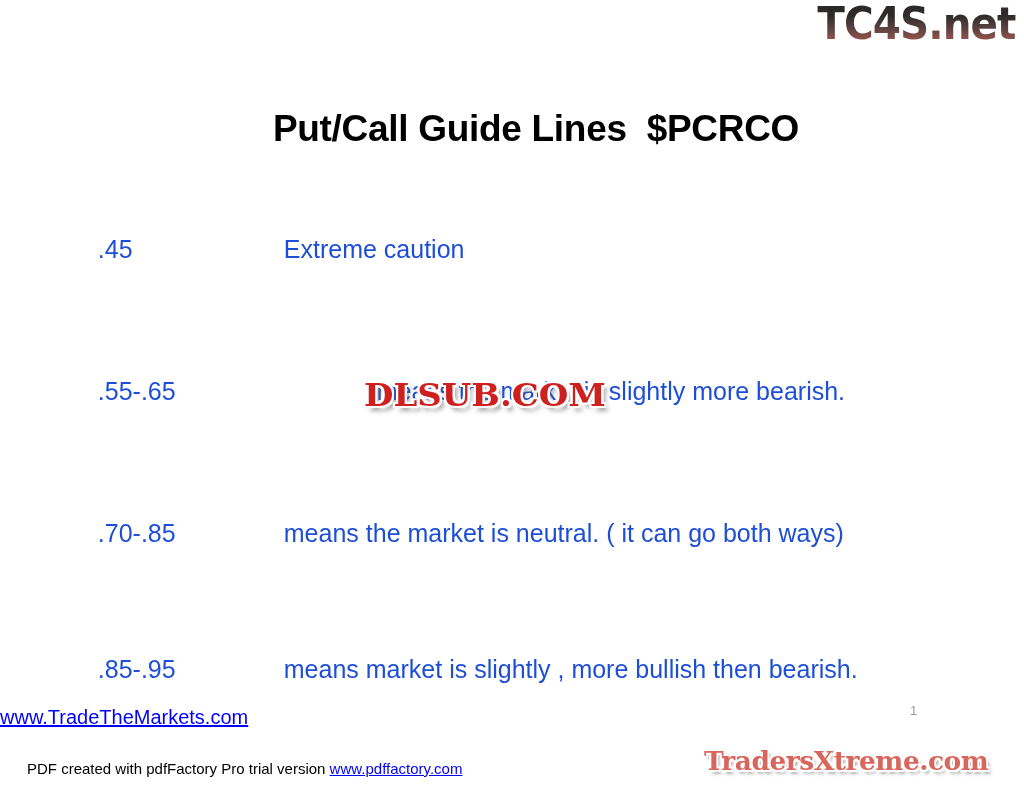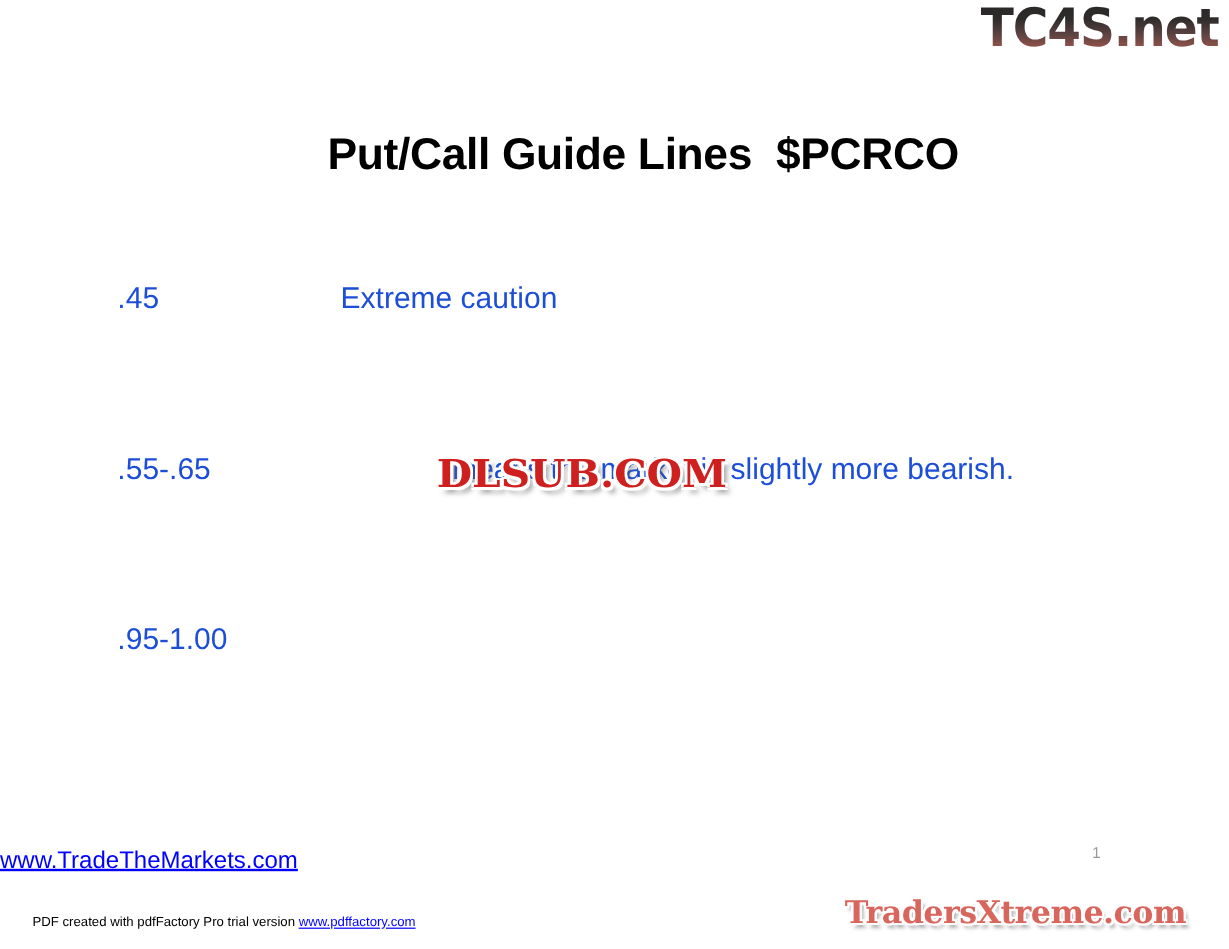--- a/index.html
+++ b/index.html
@@ -136,21 +136,21 @@
     font-size: 13px;
     line-height: 16px;
     color: #9a9a9a;
   }
 
   
   #pdf-footer {
     position: absolute;
     left: 27px;
     top: 760px;
-    font-size: 11px;
+    font-size: 15px;
     line-height: 18px;
     color: #000000;
     white-space: nowrap;
   }
   #pdf-footer .pdf-link {
     color: #0000ff;
     text-decoration: underline;
     cursor: pointer;
   }
 
@@ -187,21 +187,27 @@
 <div id="guide-list">
 
   <div class="guide-row">
     <span class="range">.45</span><span class="desc">Extreme caution</span>
   </div>
 
   <div class="guide-row extra-indent">
     <span class="range">.55-.65</span><span class="desc">means the market is slightly more bearish.</span>
   </div>
 
-
+  <div class="guide-row wraps">
+    <span class="range">.70-.85</span><span class="desc">means the market is neutral. ( it can go both ways)</span>
+  </div>
+
+  <div class="guide-row wraps">
+    <span class="range">.85-.95</span><span class="desc">means market is slightly , more bullish then bearish.</span>
+  </div>
 
   <div class="guide-row">
     <span class="range">.95-1.00</span>
   </div>
 
 </div>
 
 <div id="dlsub-watermark">DLSUB.COM</div>
 
 <a id="ttm-link">www.TradeTheMarkets.com</a>

